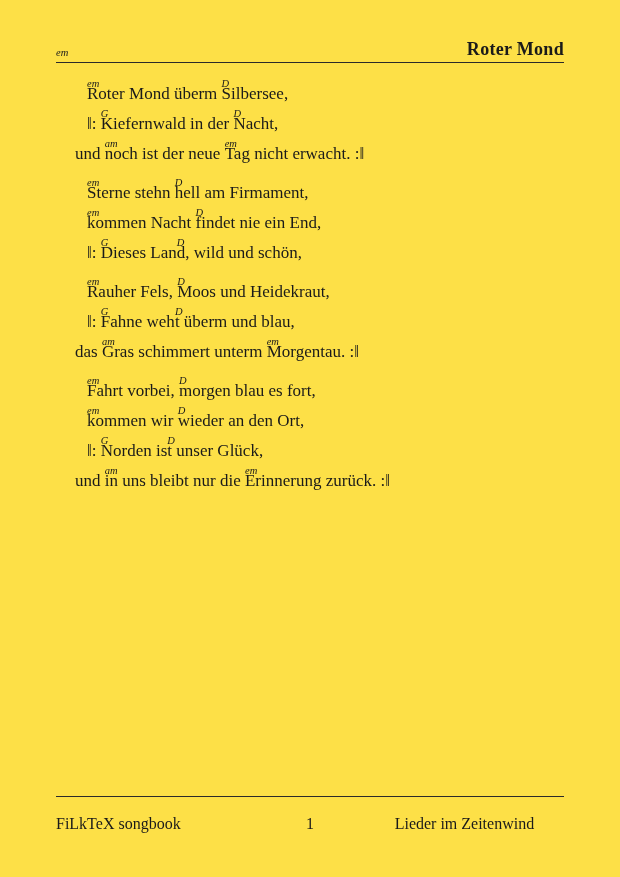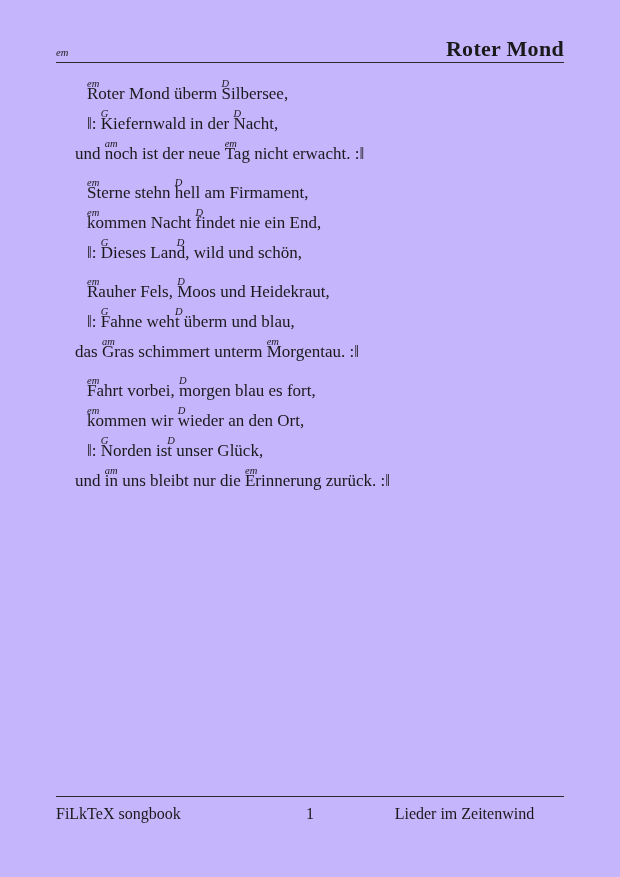--- a/index.html
+++ b/index.html
@@ -1,44 +1,44 @@
 <!DOCTYPE html>
 <html><head>
 <meta charset="utf-8">
 <style>
   html,body { margin:0; padding:0; background:#e8e8e8; }
   .sheet {
-    width:620px; height:877px; margin:0 auto; background:#c4b5fd;
+    width:620px; height:877px; margin:0 auto; background:#fde047;
     position:relative; box-sizing:border-box; padding:40px 56px 0 56px;
     font-family:"Liberation Serif","DejaVu Serif",serif; color:#1a1a1a;
     overflow:hidden;
   }
   .header {
     display:flex; justify-content:space-between; align-items:flex-end;
     border-bottom:1px solid #2a2a2a; padding-bottom:4px;
   }
   .header-key { font-style:italic; font-size:10.5px; line-height:10px; }
-  .header-title { font-weight:bold; font-size:22px; line-height:18px; letter-spacing:0.3px; }
+  .header-title { font-weight:bold; font-size:18px; line-height:18px; letter-spacing:0.3px; }
   .song-body { margin-top:10px; }
   .verse { margin-bottom:9px; }
   .line {
     position:relative; padding-top:12px; font-size:17px; line-height:18px;
     white-space:pre-wrap;
     margin-left:31px;
   }
   .line.indent { margin-left:19px; }
   .chord {
     display:inline-block; width:0; overflow:visible; white-space:pre;
     font-style:italic; font-size:10.5px; line-height:10px;
     position:relative; top:-12px; vertical-align:baseline;
   }
   .rep { font-size:17px; }
   .footer {
     position:absolute; left:56px; right:56px; top:796px;
-    border-top:1px solid #2a2a2a; padding-top:8px;
+    border-top:1px solid #2a2a2a; padding-top:18px;
     display:flex; font-size:16px; line-height:18px;
   }
   .footer-left  { flex:1; text-align:left; }
   .footer-center{ flex:1; text-align:center; }
   .footer-right { flex:1; text-align:left; }
 </style>
 </head>
 <body>
 
 <div class="sheet">

